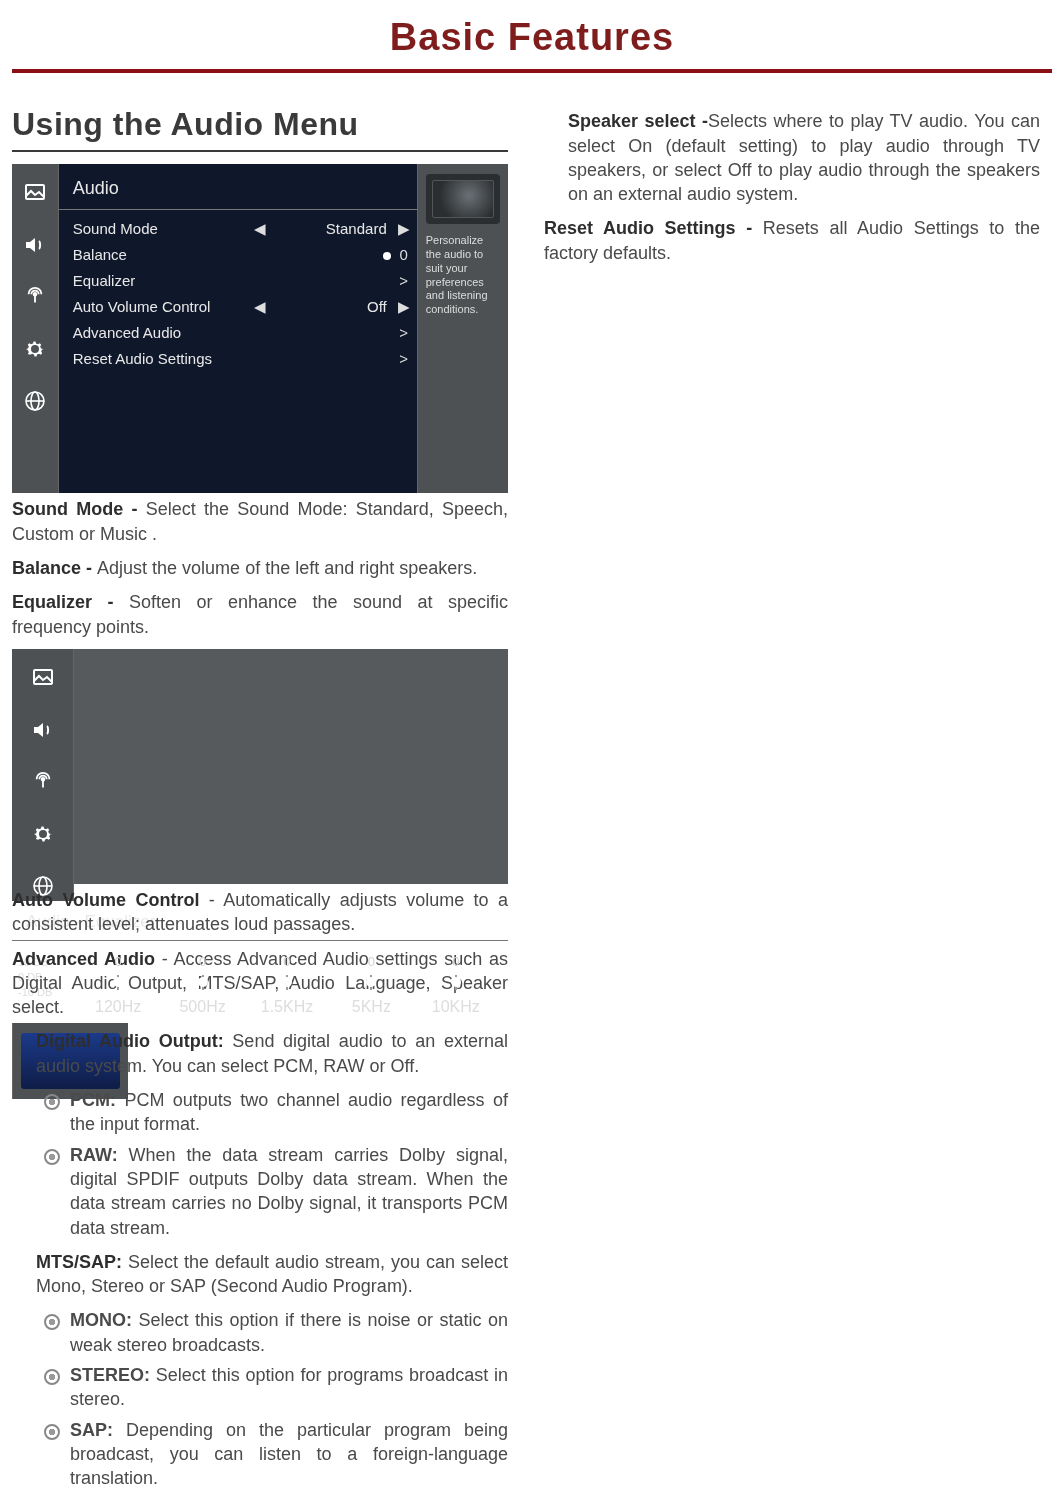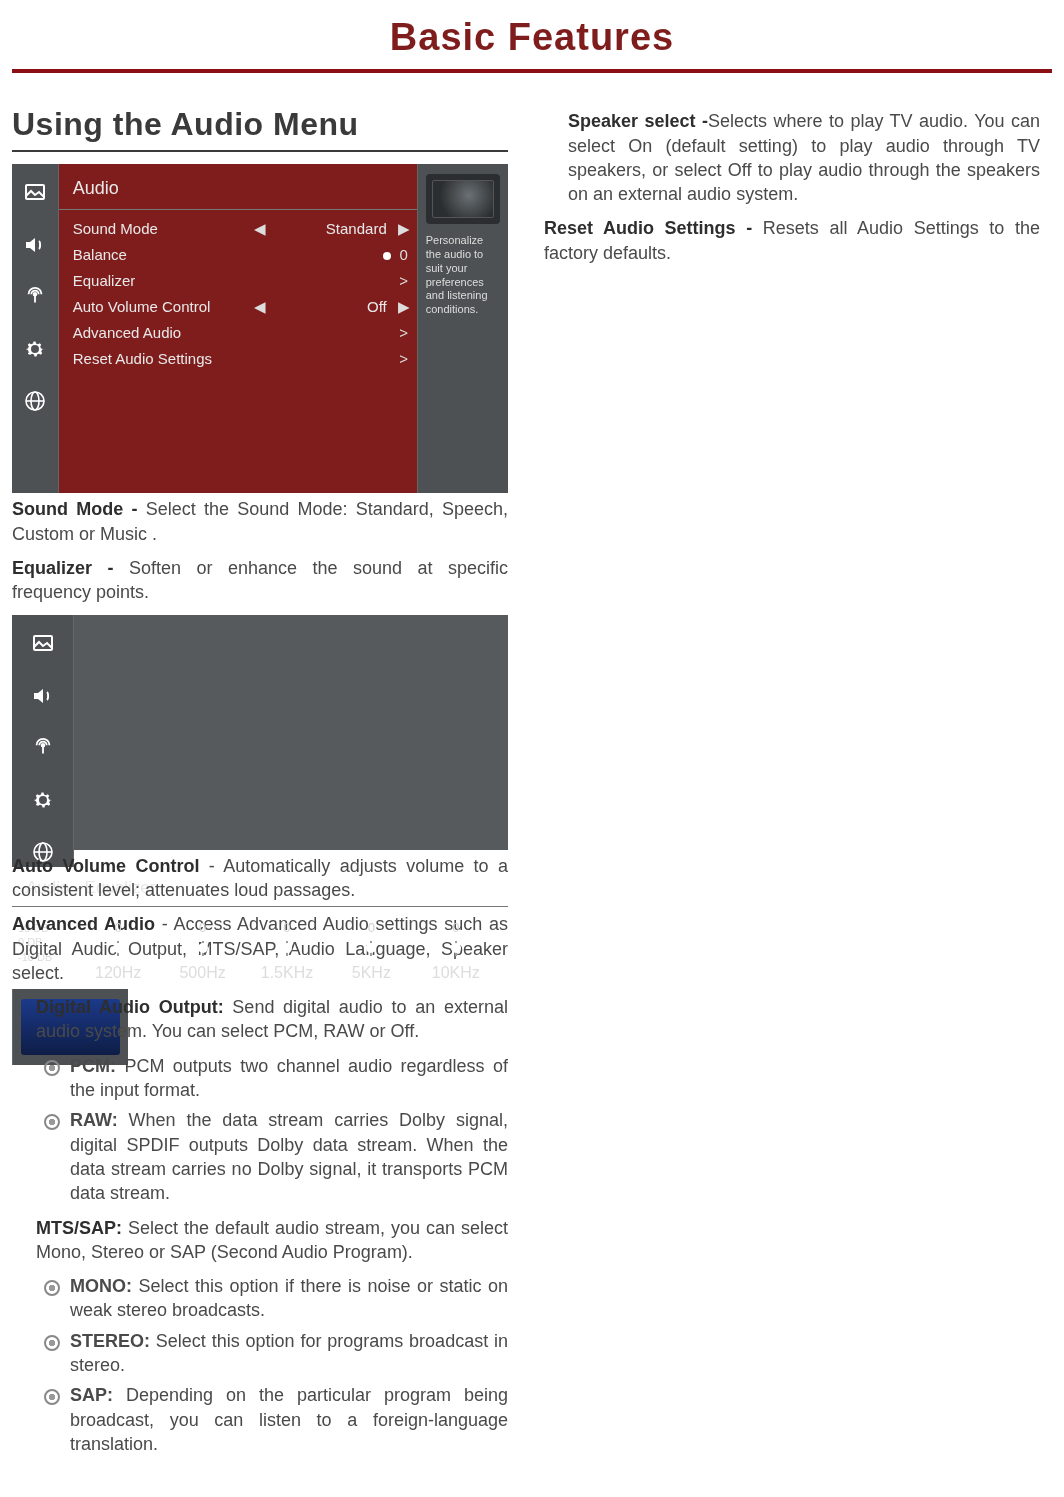--- a/index.html
+++ b/index.html
@@ -40,21 +40,21 @@
     color: #3a3a3a;
     padding-bottom: 4px;
     border-bottom: 2px solid #3a3a3a;
     margin-bottom: 12px;
     letter-spacing: 0.5px;
   }
   
   .osd {
     width: 496px;
     height: 329px;
-    background: #7f1d1d;
+    background: #0f172a;
     display: flex;
     color: #e8e8e8;
     font-size: 16px;
     position: relative;
   }
   .osd-nav {
     width: 62px;
     background: #4d5153;
     display: flex;
     flex-direction: column;
@@ -260,20 +260,21 @@
         </div>
       </div>
       <div class="osd-right">
         <div class="tvthumb"></div>
         <div>Personalize the audio to suit your preferences and listening conditions.</div>
       </div>
     </div>
 
 
     <p class="body"><b>Sound Mode - </b><span>Select the Sound Mode: Standard, Speech, Custom or Music .</span></p>
+    <p class="body"><b>Balance - </b><span>Adjust the volume of the left and right speakers.</span></p>
     <p class="body"><b>Equalizer - </b><span>Soften or enhance the sound at specific frequency points.</span></p>
 
     <div class="osd2">
       <div class="osd-nav">
         <div class="ic">
             <svg viewBox="0 0 24 24" width="24" height="24" fill="none" stroke="#fff" stroke-width="2">
               <rect x="3" y="4" width="18" height="14" rx="1"></rect>
               <polyline points="3,15 8,10 12,14 16,11 21,16"></polyline>
             </svg>
           </div>

